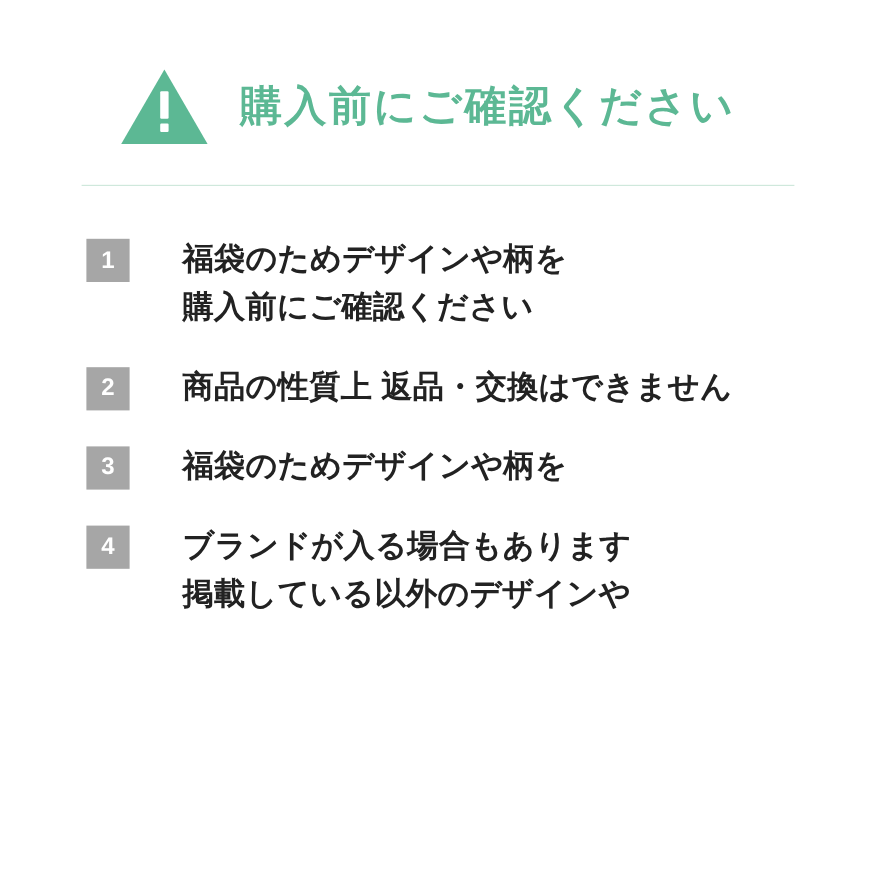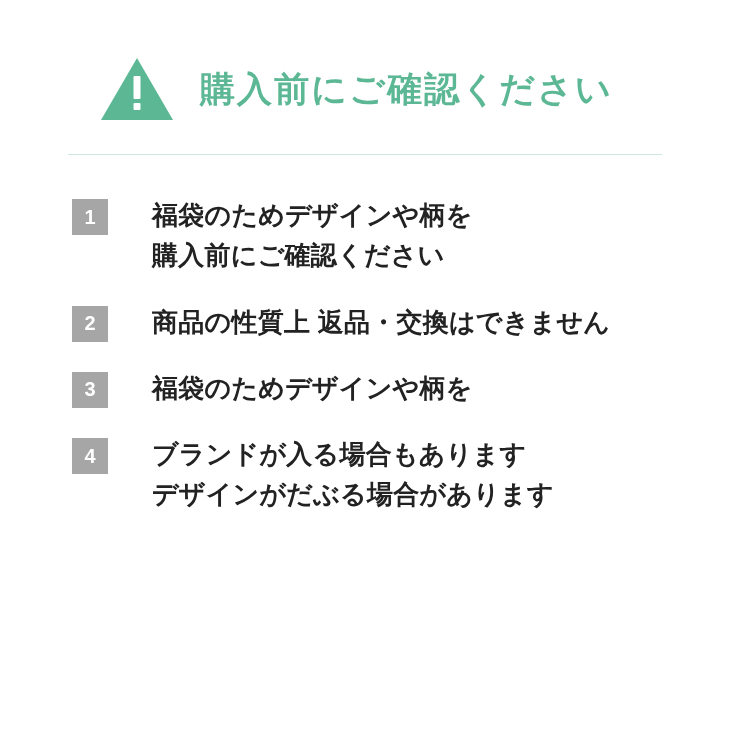--- a/index.html
+++ b/index.html
@@ -140,19 +140,19 @@
       <span class="note-num">3</span>
       <span class="note-text">
         <span class="line">福袋のためデザインや柄を</span>
       </span>
     </li>
 
     <li class="note-item">
       <span class="note-num">4</span>
       <span class="note-text">
         <span class="line">ブランドが入る場合もあります</span>
-        <span class="line">デザインがだぶる場合があります</span>
+        <span class="line">掲載している以外のデザインや</span>
       </span>
     </li>
 
   </ul>
 
 </div>
 
 </body></html>

